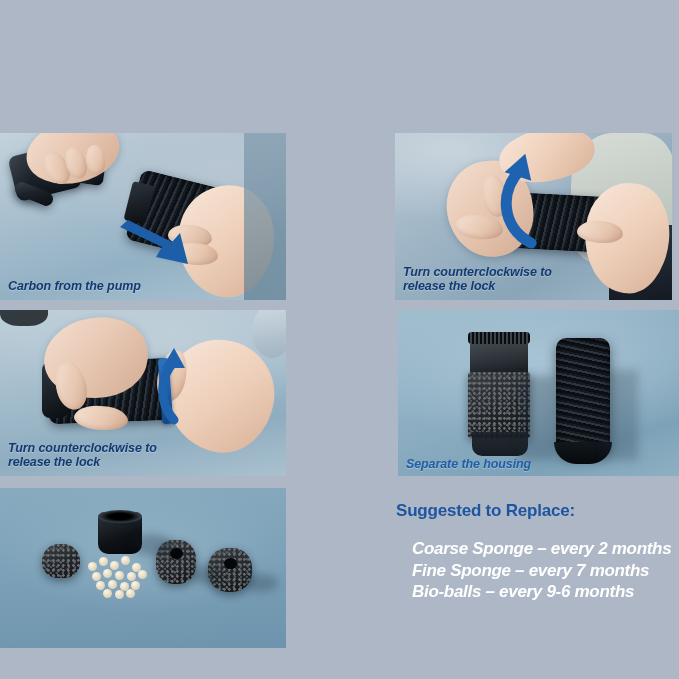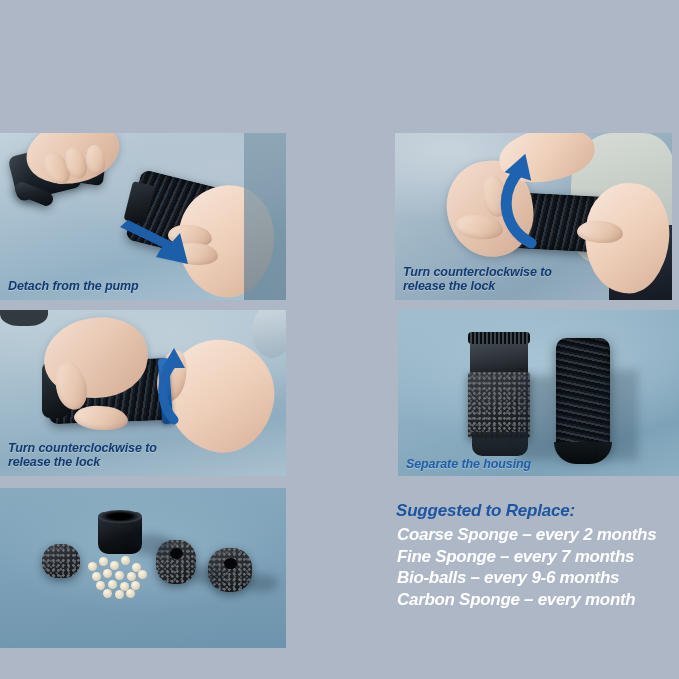--- a/index.html
+++ b/index.html
@@ -182,27 +182,26 @@
     left: 396px;
     top: 500px;
     width: 283px;
   }
   .replace-heading {
     margin: 0 0 2px 0;
     color: #1d55a0;
     font-family: "Liberation Sans", sans-serif;
     font-size: 17px;
     font-weight: bold;
-    font-style: italic;
     letter-spacing: -0.2px;
     line-height: 1.28;
   }
   .replace-list {
     list-style: none;
-    margin: 1px;
+    margin: 16px;
     padding: 0;
   }
   .replace-list li {
     color: #ffffff;
     font-family: "Liberation Sans", sans-serif;
     font-size: 17px;
     font-weight: bold;
     font-style: italic;
     letter-spacing: -0.3px;
     line-height: 1.28;
@@ -234,21 +233,21 @@
       <div class="shape finger" style="left:168px; top:92px; width:44px; height:22px; transform:rotate(6deg);"></div>
       <div class="shape finger" style="left:172px; top:110px; width:46px; height:22px; transform:rotate(4deg);"></div>
 
       <div class="shape" style="left:244px; top:0; width:46px; height:167px; background:linear-gradient(180deg,#7e99ab,#5f7e92); opacity:.7;"></div>
 
       <svg class="shape arrow-straight" style="left:118px; top:218px; width:0; height:0;" width="0" height="0" aria-hidden="true"></svg>
       <svg class="arrow-straight" style="position:absolute; left:118px; top:84px; width:80px; height:54px;" viewBox="0 0 80 54">
         <path d="M2 10 L44 30 L38 40 L70 47 L62 16 L54 25 L10 3 Z" fill="#1c5fa8"></path>
       </svg>
     </div>
-    <div class="caption">Detach from the pump</div>
+    <div class="caption">Carbon from the pump</div>
   </div>
 
   <div class="panel" id="panel-turn-top">
     <div class="photo bg-grad-2">
 
       <div class="shape" style="left:176px; top:0; width:104px; height:130px; background:linear-gradient(165deg,#d7dcd6,#b2bcb6); border-radius:40% 30% 20% 25%;"></div>
       <div class="shape" style="left:214px; top:92px; width:70px; height:75px; background:linear-gradient(170deg,#2a3340,#141a22);"></div>
 
       <div class="shape cartridge" style="left:110px; top:62px; width:128px; height:56px; transform:rotate(3deg);"></div>
       <div class="shape" style="left:100px; top:66px; width:24px; height:44px; background:linear-gradient(150deg,#333b44,#0a0d11); border-radius:6px;"></div>
@@ -353,17 +352,16 @@
       <div class="shape" style="left:244px; top:86px; width:34px; height:18px; background:rgba(15,30,45,0.25); filter:blur(4px); border-radius:50%;"></div>
     </div>
   </div>
 
   <div id="replace-block">
     <div class="replace-heading">Suggested to Replace:</div>
     <ul class="replace-list">
       <li>Coarse Sponge – every 2 months</li>
       <li>Fine Sponge – every 7 months</li>
       <li>Bio-balls – every 9-6 months</li>
-      <li>Carbon Sponge – every month</li>
     </ul>
   </div>
 
 </div>
 
 </body></html>

